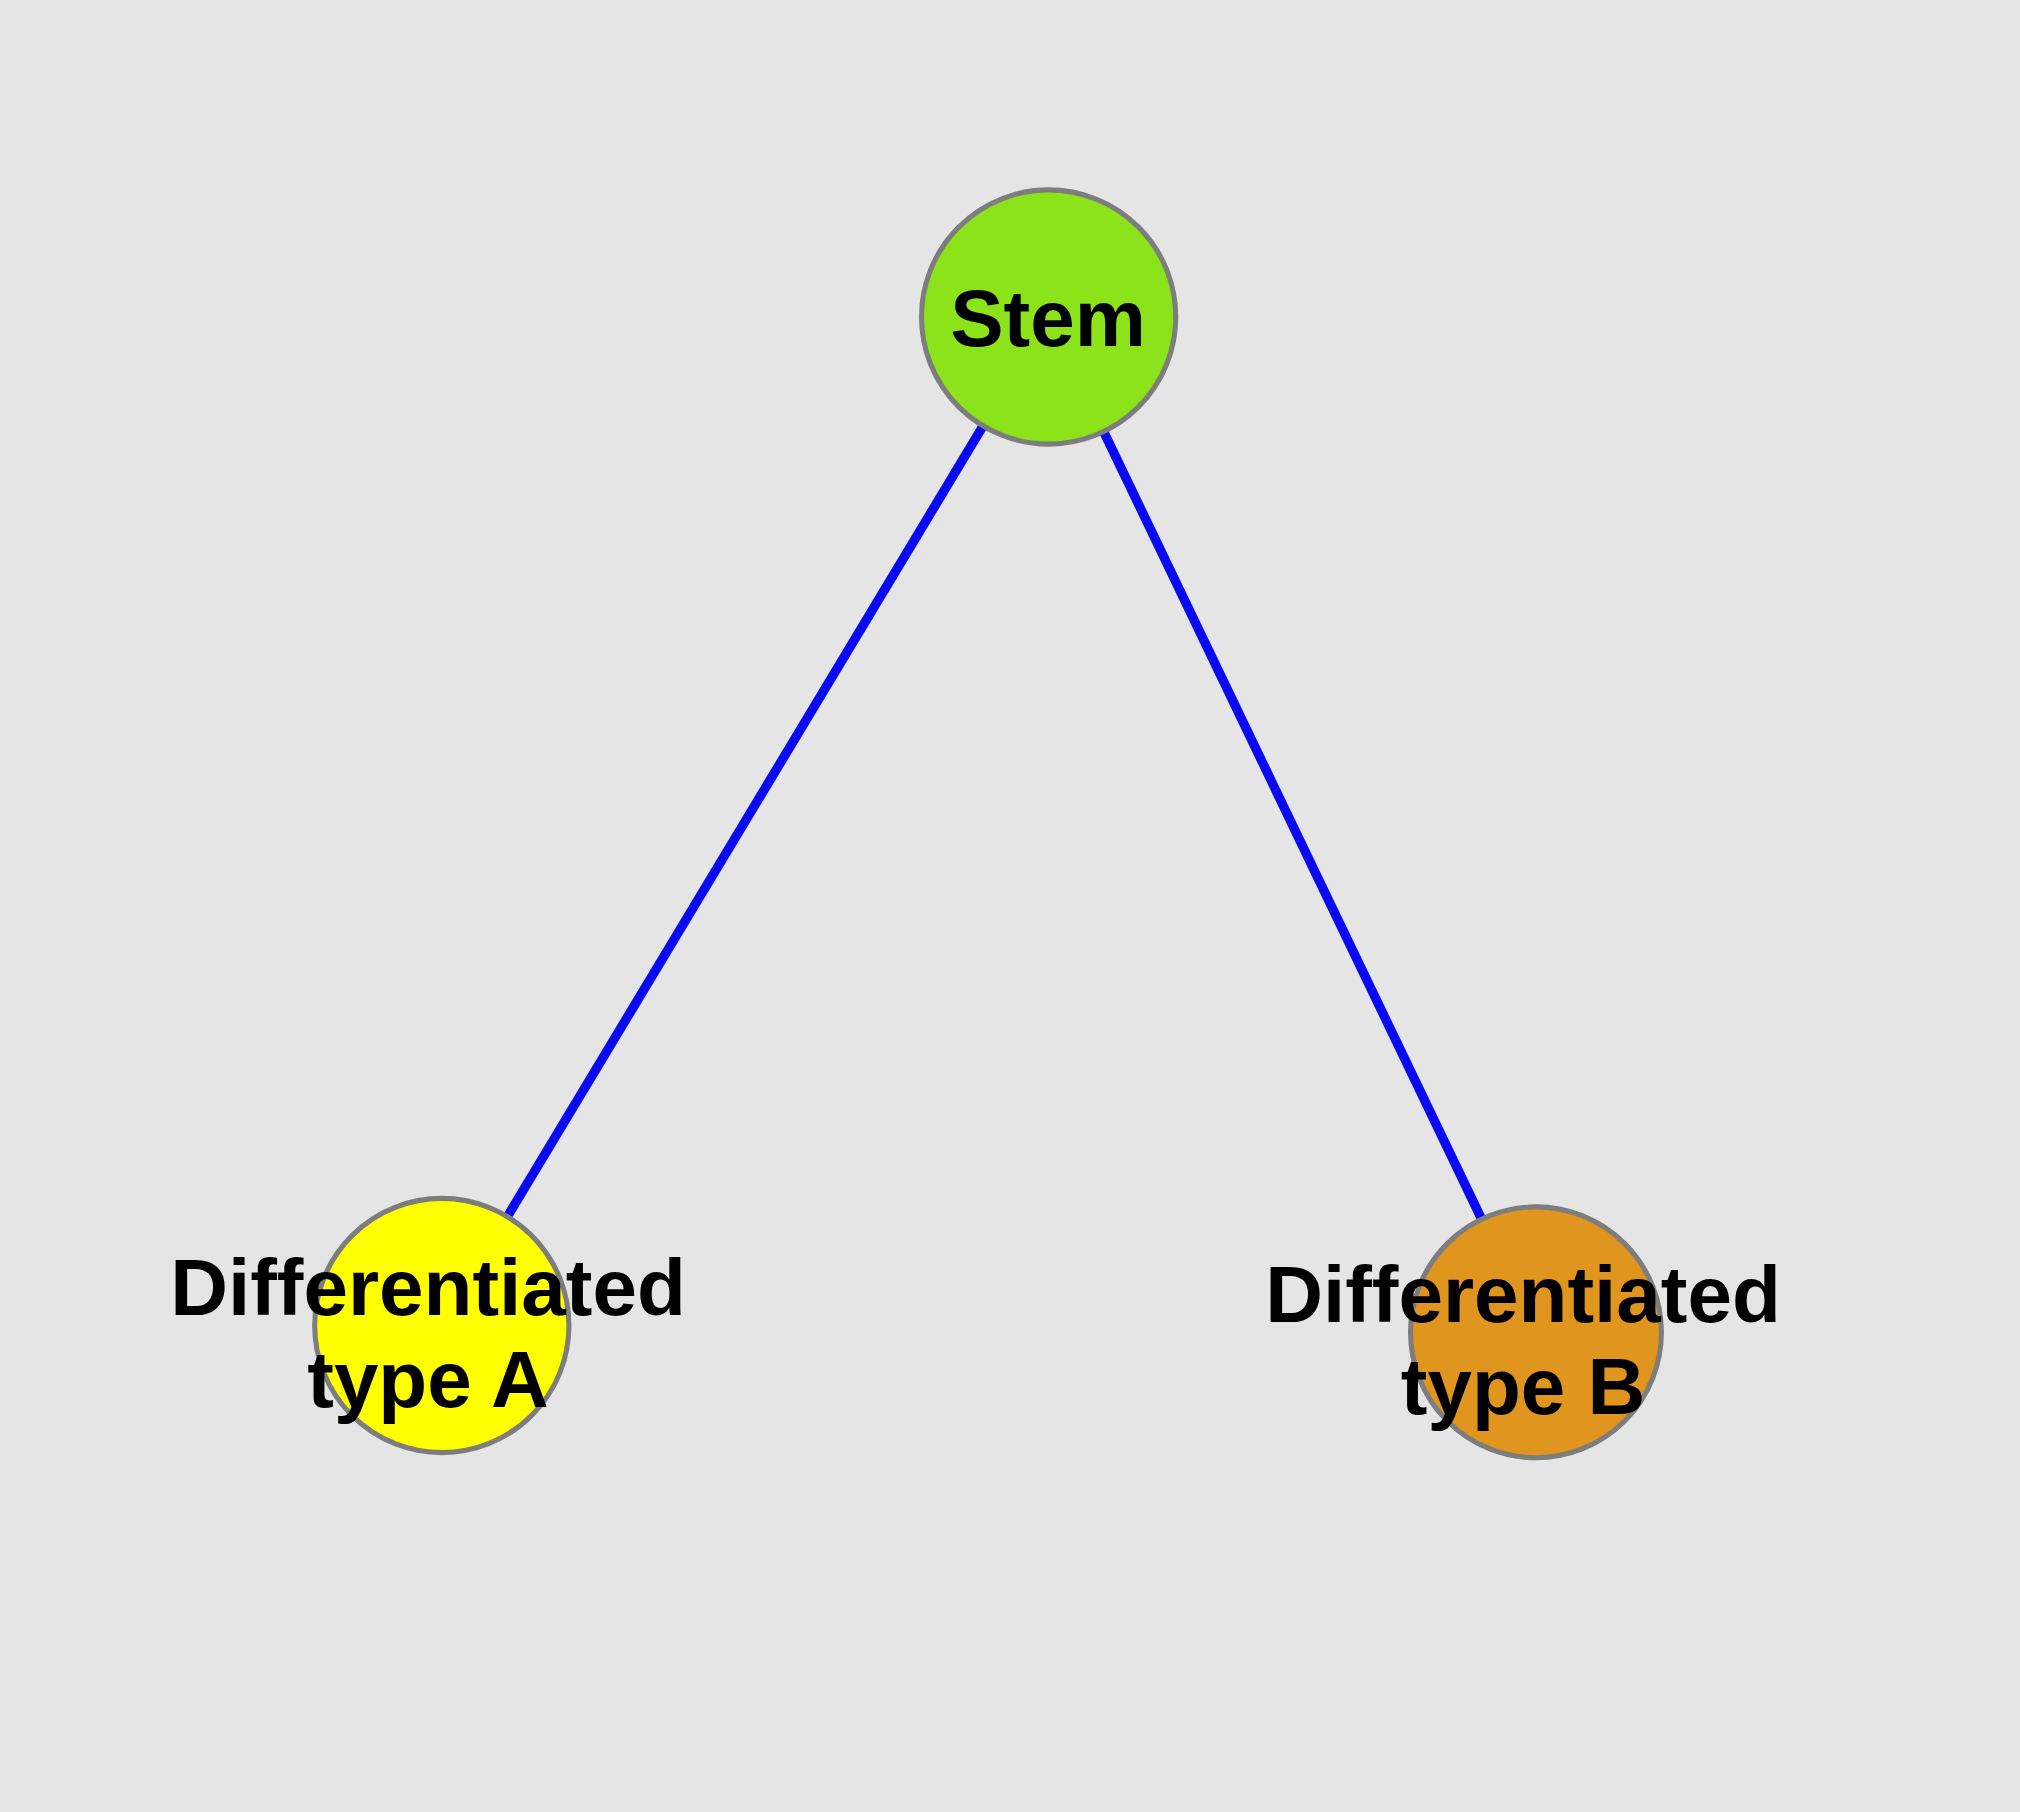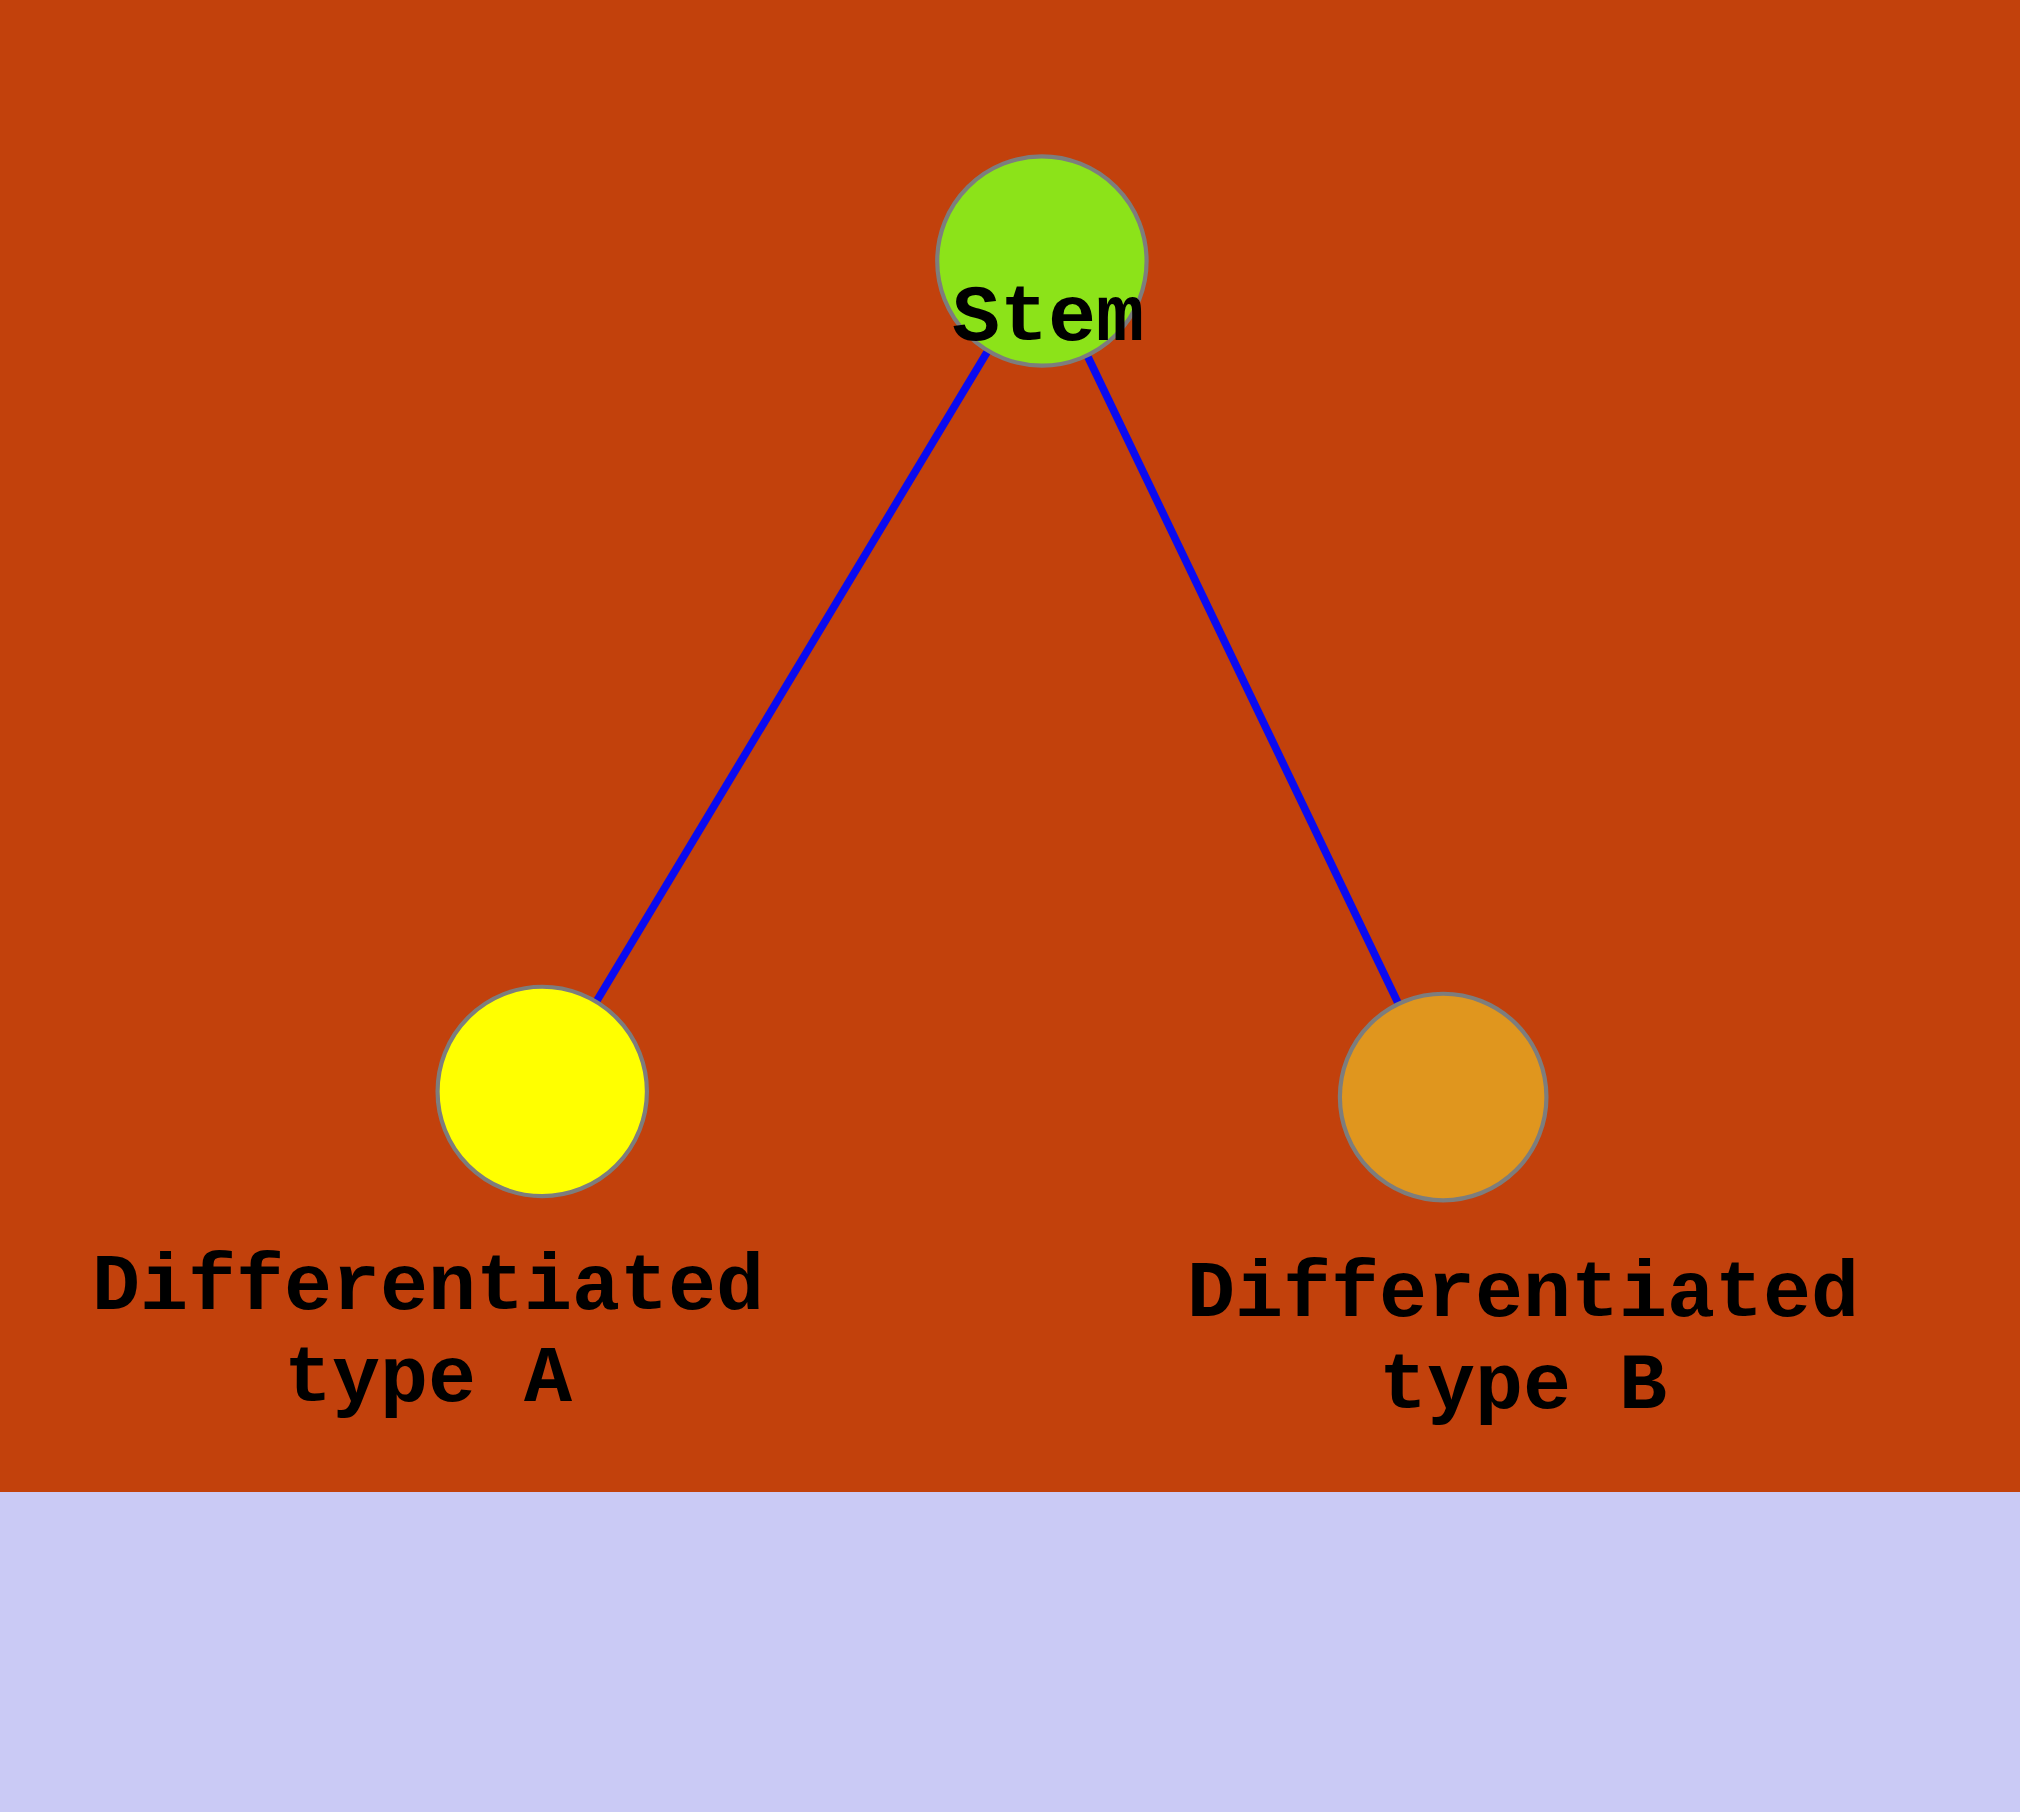--- a/index.html
+++ b/index.html
@@ -3,24 +3,24 @@
 <meta charset="utf-8">
 <style>
   html, body {
     margin: 0;
     padding: 0;
     background: #cacaf5;
   }
   .canvas {
     position: relative;
     width: 2021px;
-    height: 1492px;
-    background: #c2410c;
+    height: 1812px;
+    background: #e5e5e5;
     overflow: hidden;
-    font-family: Liberation Mono, monospace;
+    font-family: Liberation Sans, sans-serif;
   }
   .edges-layer {
     position: absolute;
     left: 0;
     top: 0;
     width: 100%;
     height: 100%;
   }
   .node-label {
     position: absolute;

